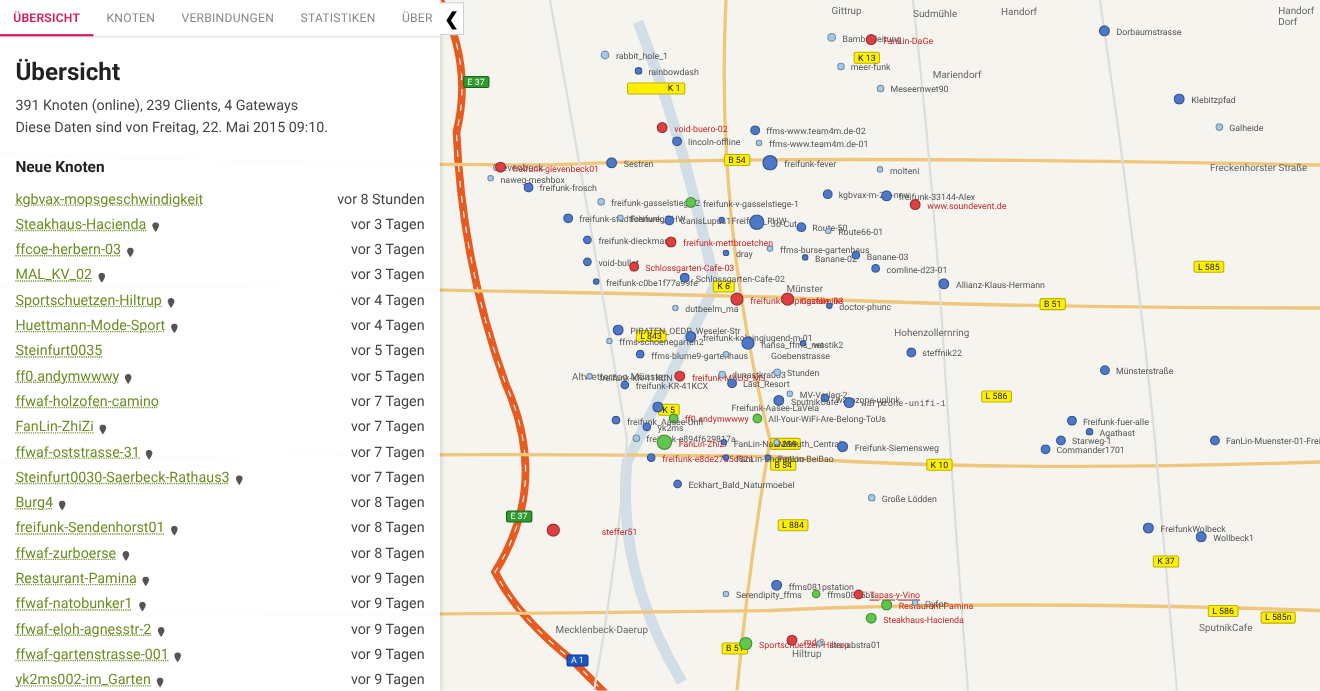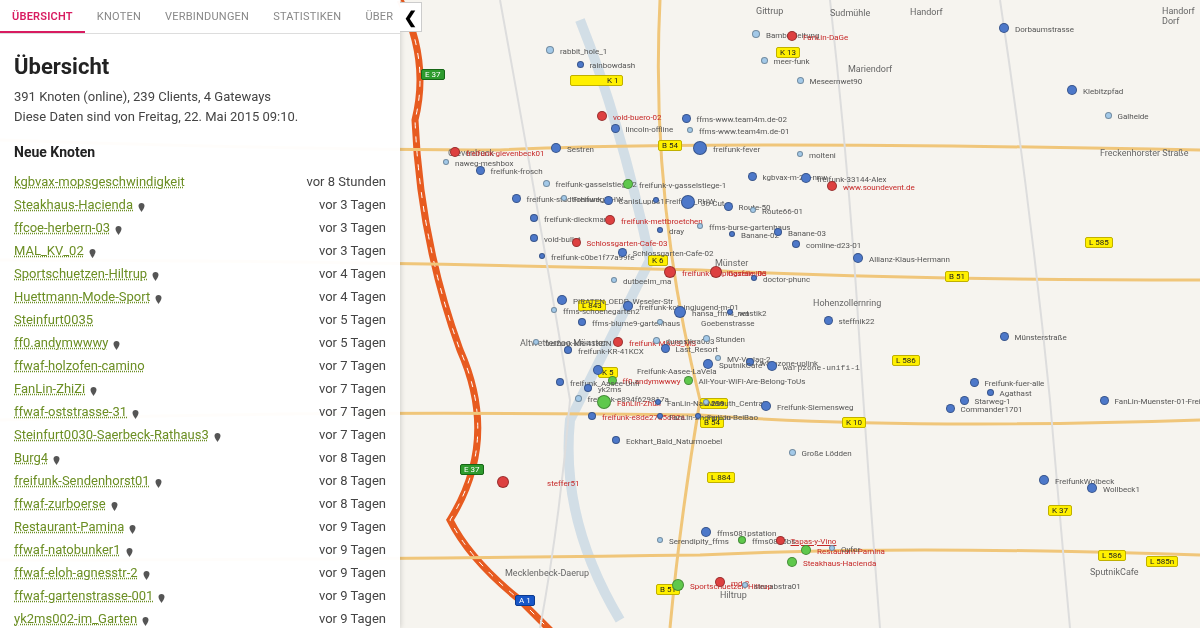--- a/index.html
+++ b/index.html
@@ -236,21 +236,21 @@
     <div class="node-label" style="left: 669.5px; top: 348px;">Last_Resort</div>
     <div class="node-dot dot-lblue" style="left: 715px; top: 355px; width: 6px; height: 6px;"></div>
     <div class="node-label" style="left: 721px; top: 358px;">MV-Verlag-2</div>
     <div class="node-dot dot-blue" style="left: 746px; top: 358px; width: 8px; height: 8px;"></div>
     <div class="node-label" style="left: 754px; top: 362px;">warpzone-uplink</div>
     <div class="node-dot dot-blue" style="left: 767px; top: 361px; width: 10px; height: 10px;"></div>
     <div class="node-label" style="left: 777px; top: 366px; font-family: Liberation Mono, monospace;">warpzone-unifi-1</div>
     <div class="node-dot dot-blue" style="left: 703px; top: 359px; width: 10px; height: 10px;"></div>
     <div class="node-label" style="left: 713px; top: 364px;">SputnikCafe</div>
     <div class="node-dot dot-blue" style="left: 593px; top: 365px; width: 10px; height: 10px;"></div>
-    <div class="node-label" style="left: 631px; top: 370px;">Freifunk-Aasee-LaVela</div>
+    <div class="node-label" style="left: 611px; top: 370px; padding-left: 48px;">Freifunk-Aasee-LaVela</div>
     <div class="node-dot dot-green" style="left: 607.5px; top: 375.5px; width: 9px; height: 9px;"></div>
     <div class="node-label red" style="left: 616.5px; top: 380px;">ff0.andymwwwy</div>
     <div class="node-dot dot-green" style="left: 683.5px; top: 375.5px; width: 9px; height: 9px;"></div>
     <div class="node-label" style="left: 692.5px; top: 380px;">All-Your-WiFi-Are-Belong-ToUs</div>
     <div class="node-dot dot-blue" style="left: 556px; top: 378px; width: 8px; height: 8px;"></div>
     <div class="node-label" style="left: 564px; top: 382px;">freifunk_Aasee-Unfi</div>
     <div class="node-dot dot-blue" style="left: 584px; top: 384px; width: 8px; height: 8px;"></div>
     <div class="node-label" style="left: 592px; top: 388px;">yk2ms</div>
     <div class="node-dot dot-lblue" style="left: 574.5px; top: 394.5px; width: 7px; height: 7px;"></div>
     <div class="node-label" style="left: 581.5px; top: 398px;">freifunk-e894f629817a</div>

